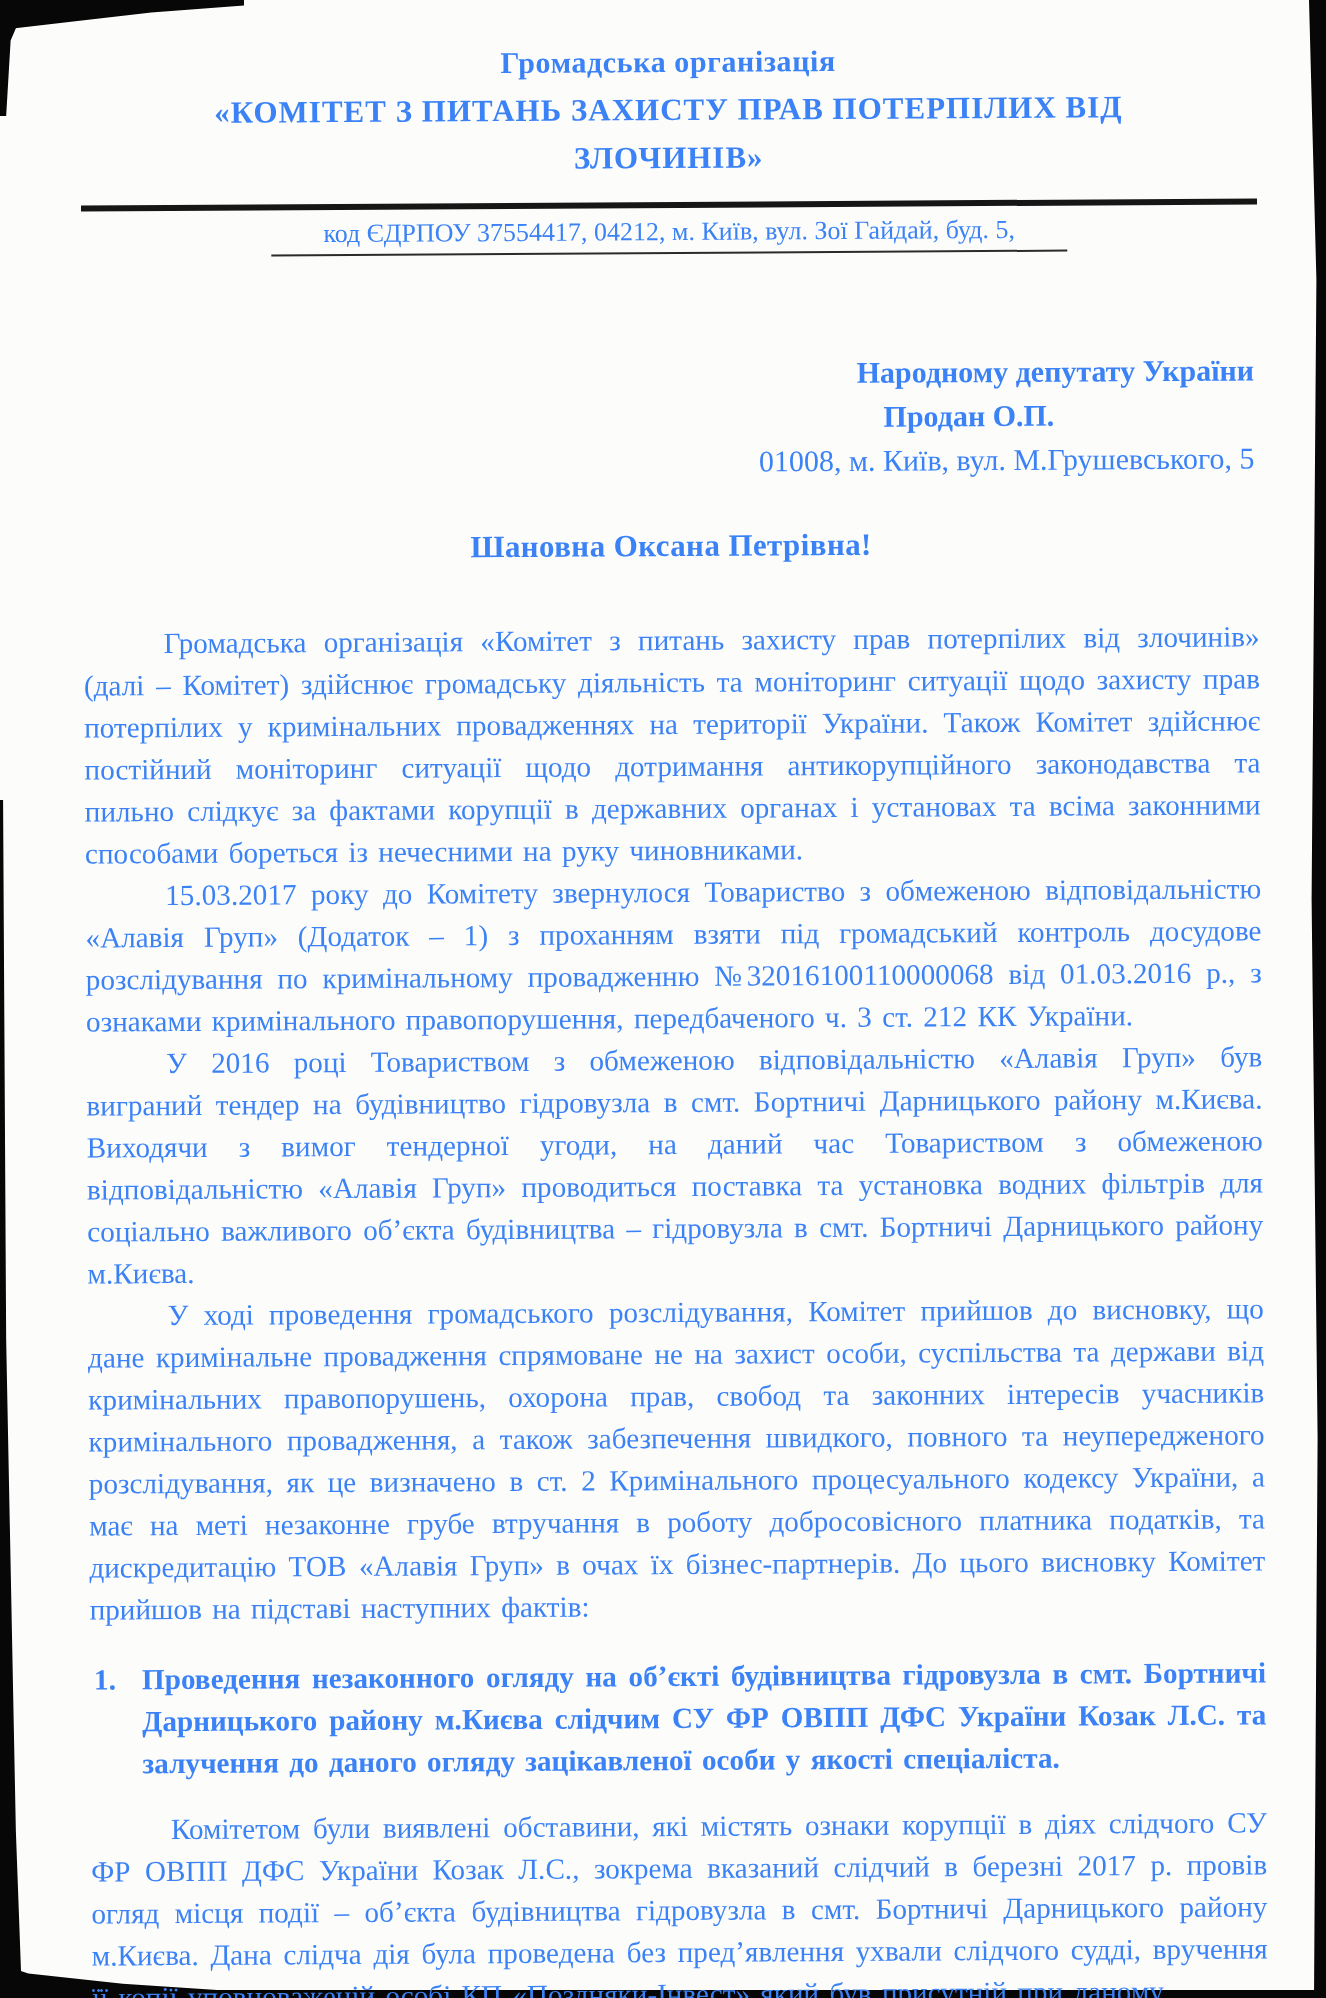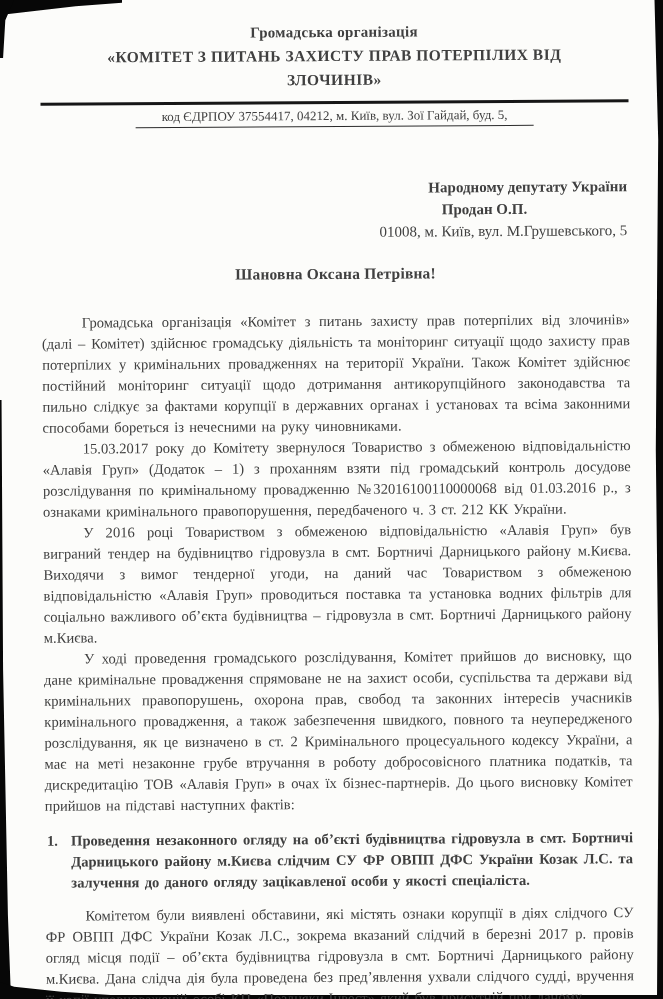--- a/index.html
+++ b/index.html
@@ -1,19 +1,19 @@
 <!DOCTYPE html>
 <html><head>
 <meta charset="utf-8">
 <style>
   * { margin:0; padding:0; box-sizing:border-box; }
   html,body { width:663px; height:999px; background:#ffffff; }
   .page {
     position:relative; width:663px; height:999px; overflow:hidden;
-    background:#fcfcfa; color:#404040;
+    background:#fcfcfa; color:#3b82f6;
     font-family:"Liberation Serif", serif;
   }
   .artifact { position:absolute; background:#070707; }
   .artifact.top-left { left:0; top:0; width:122px; height:15px;
     clip-path:polygon(0 0,100% 0,100% 18%,62% 42%,30% 72%,0 100%); }
   .artifact.left-top { left:0; top:0; width:14px; height:58px;
     clip-path:polygon(0 0,100% 0,38% 35%,22% 100%,0 100%); }
   .artifact.right-edge { right:0; top:0; width:10px; height:999px;
     clip-path:polygon(15% 0,100% 0,100% 100%,40% 100%,58% 72%,28% 45%,52% 14%); }
   .artifact.left-lower { left:0; top:400px; width:11px; height:599px;

